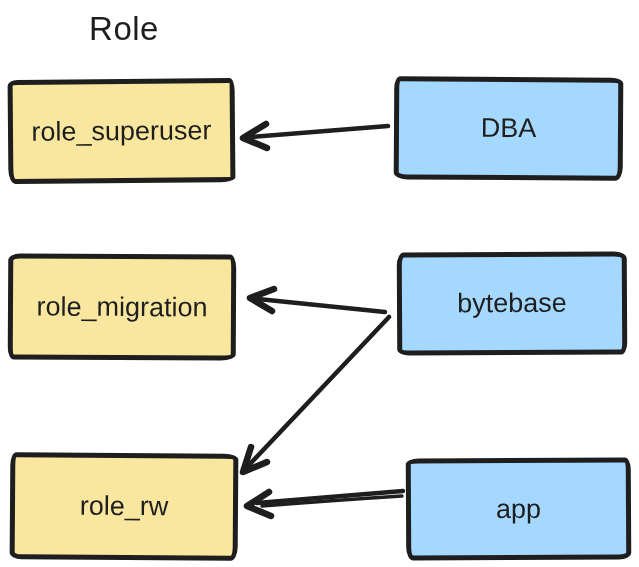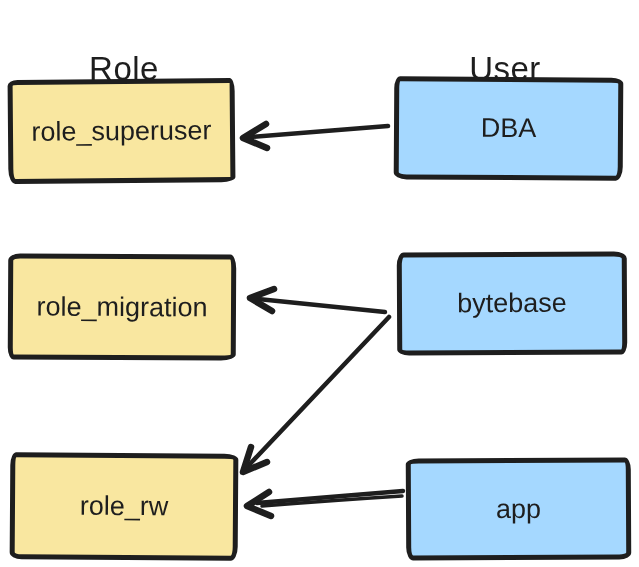--- a/index.html
+++ b/index.html
@@ -18,21 +18,20 @@
     overflow:hidden;
   }
   .col-header{
     position:absolute;
     width:170px;
     text-align:center;
     font-size:33px;
     font-weight:400;
     color:var(--ink);
     letter-spacing:.5px;
-    margin-top:40px;
   }
   #hdr-role{left:39px;top:10px;}
   #hdr-user{left:420px;top:10px;}
   .box{
     position:absolute;
     box-sizing:border-box;
     border:5px solid var(--ink);
     display:flex;
     align-items:center;
     justify-content:center;
@@ -71,21 +70,20 @@
   .arrows .shaft-thin{stroke-width:3.5px;}
   .arrows .head{stroke-width:6.5px;}
 </style>
 </head>
 <body>
 
 <div class="canvas">
 
   <div class="col-header" id="hdr-role">Role</div>
 
-  <div class="col-header" id="hdr-user">User</div>
 
   <div class="box role" id="box-role-superuser">
     <span class="box-label">role_superuser</span>
   </div>
 
   <div class="box user" id="box-dba">
     <span class="box-label">DBA</span>
   </div>
 
   <div class="box role" id="box-role-migration">

